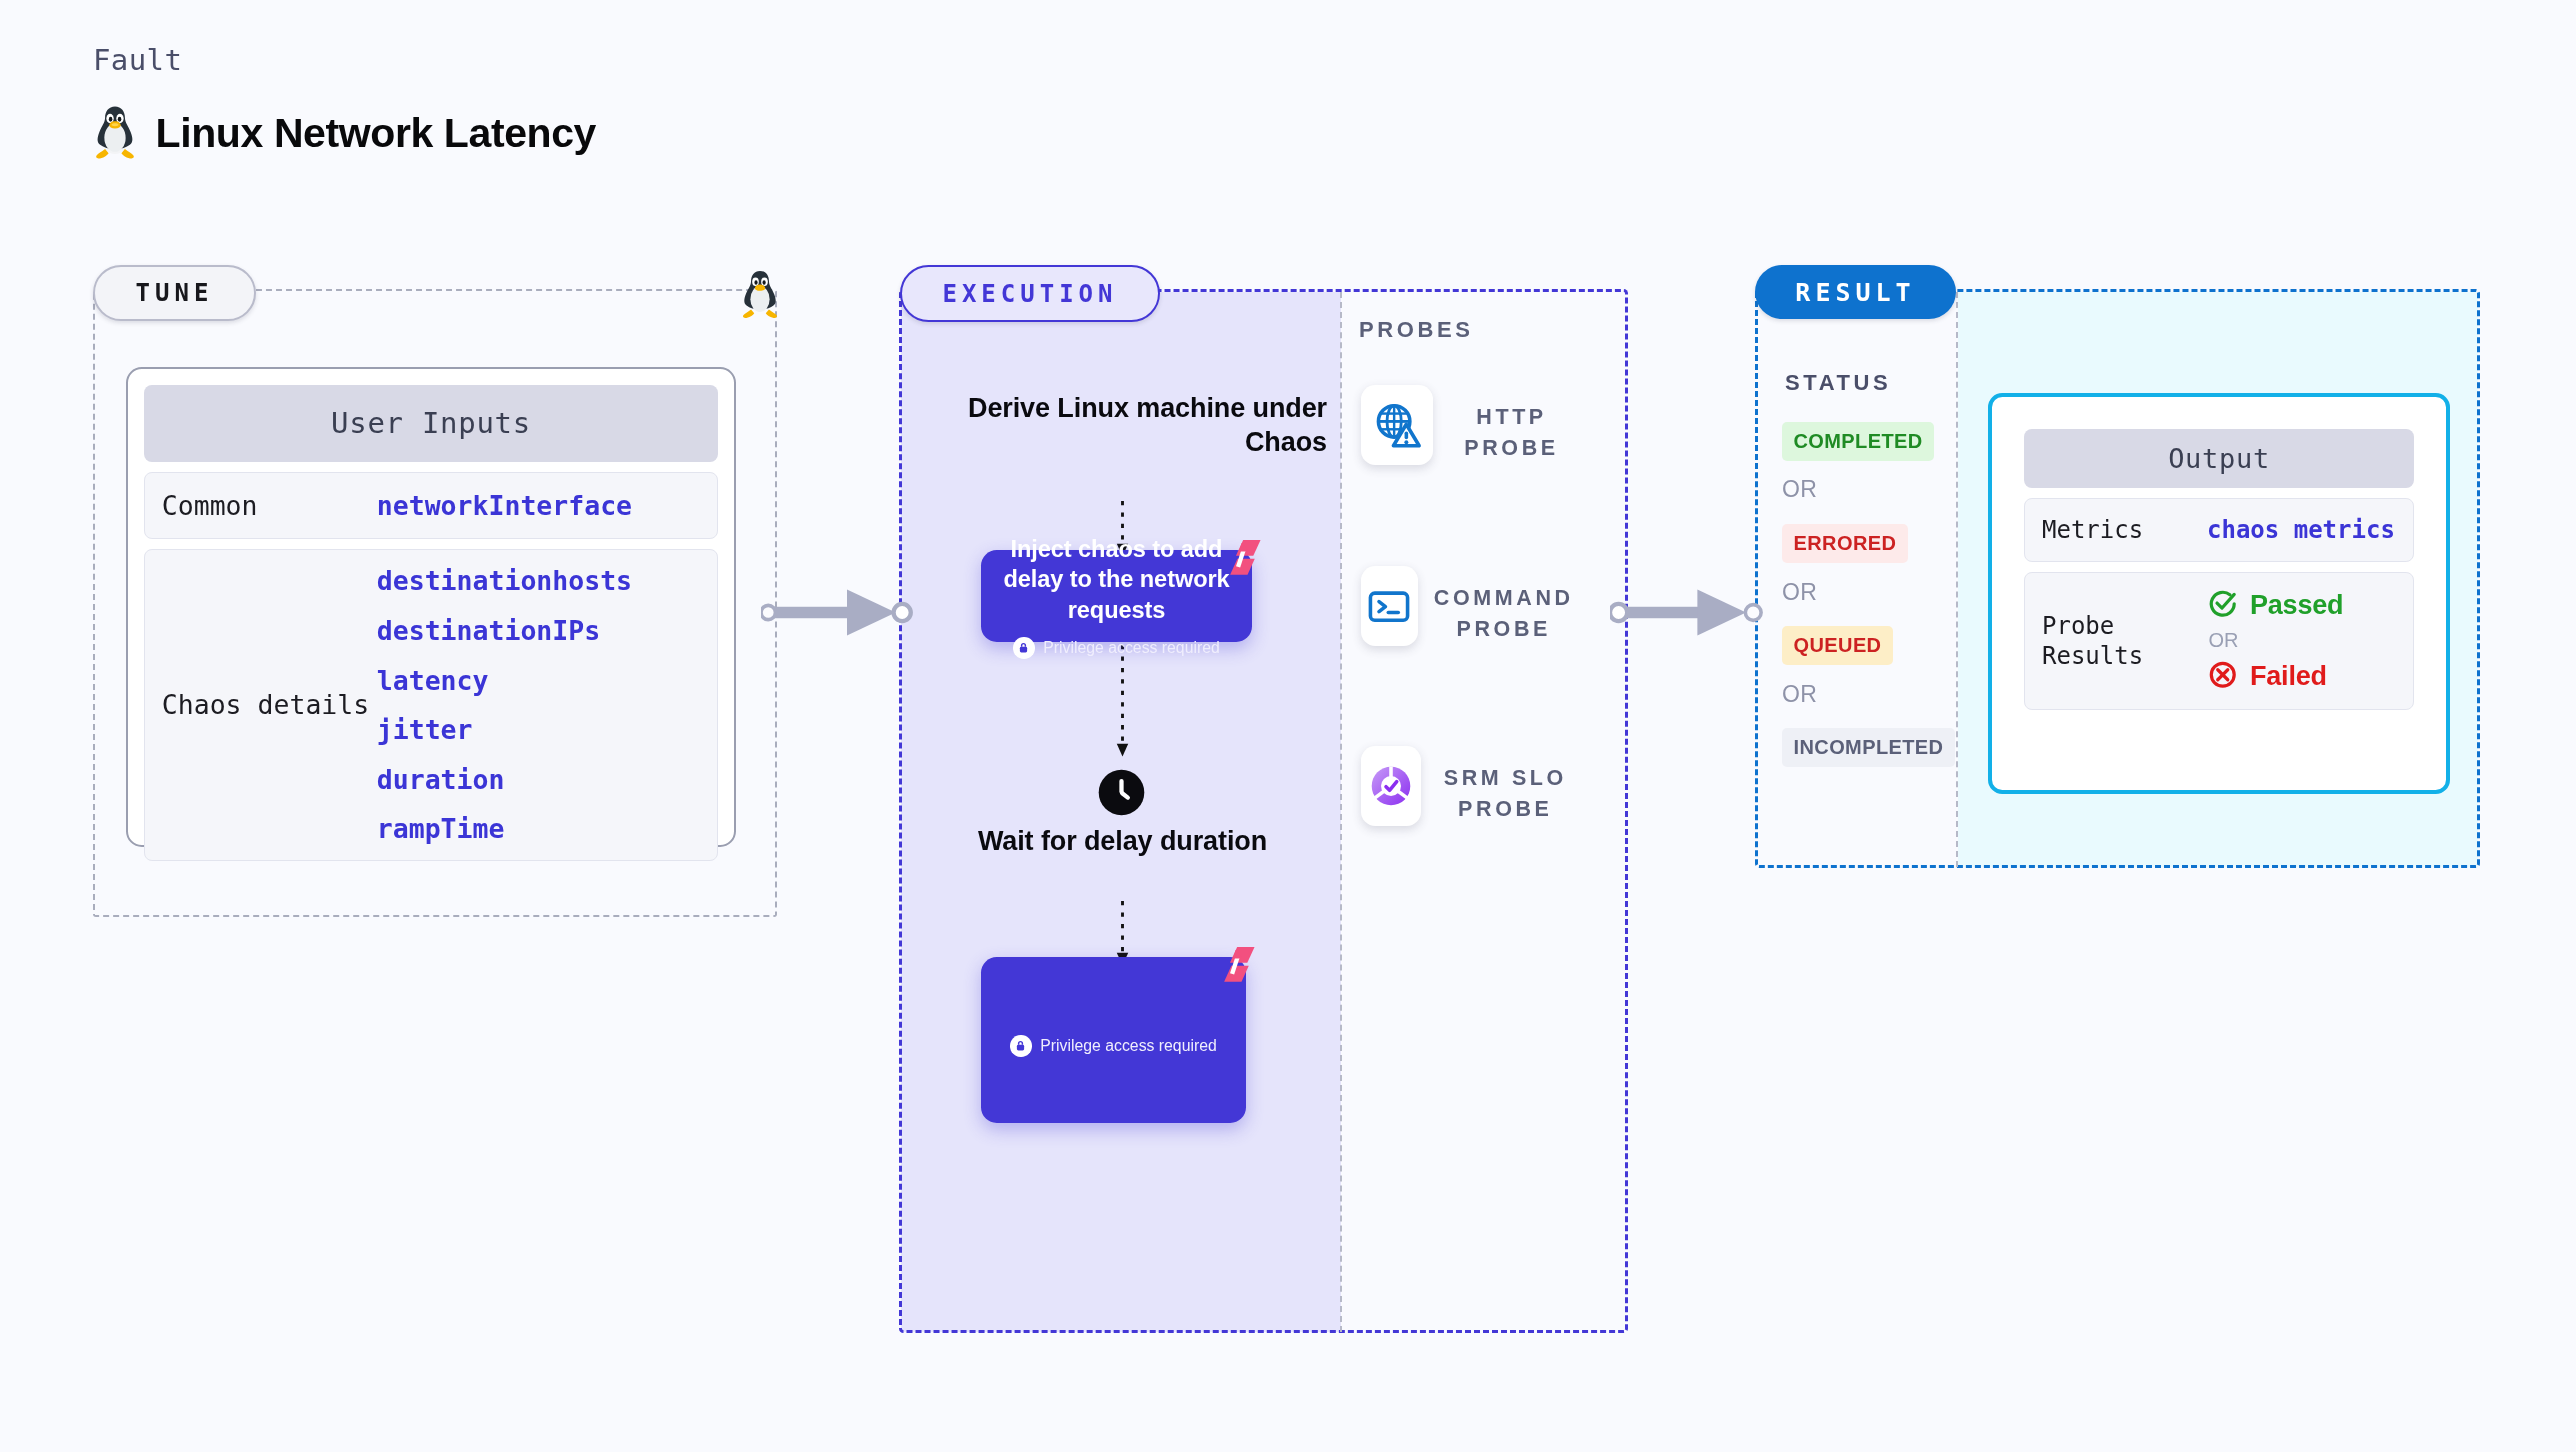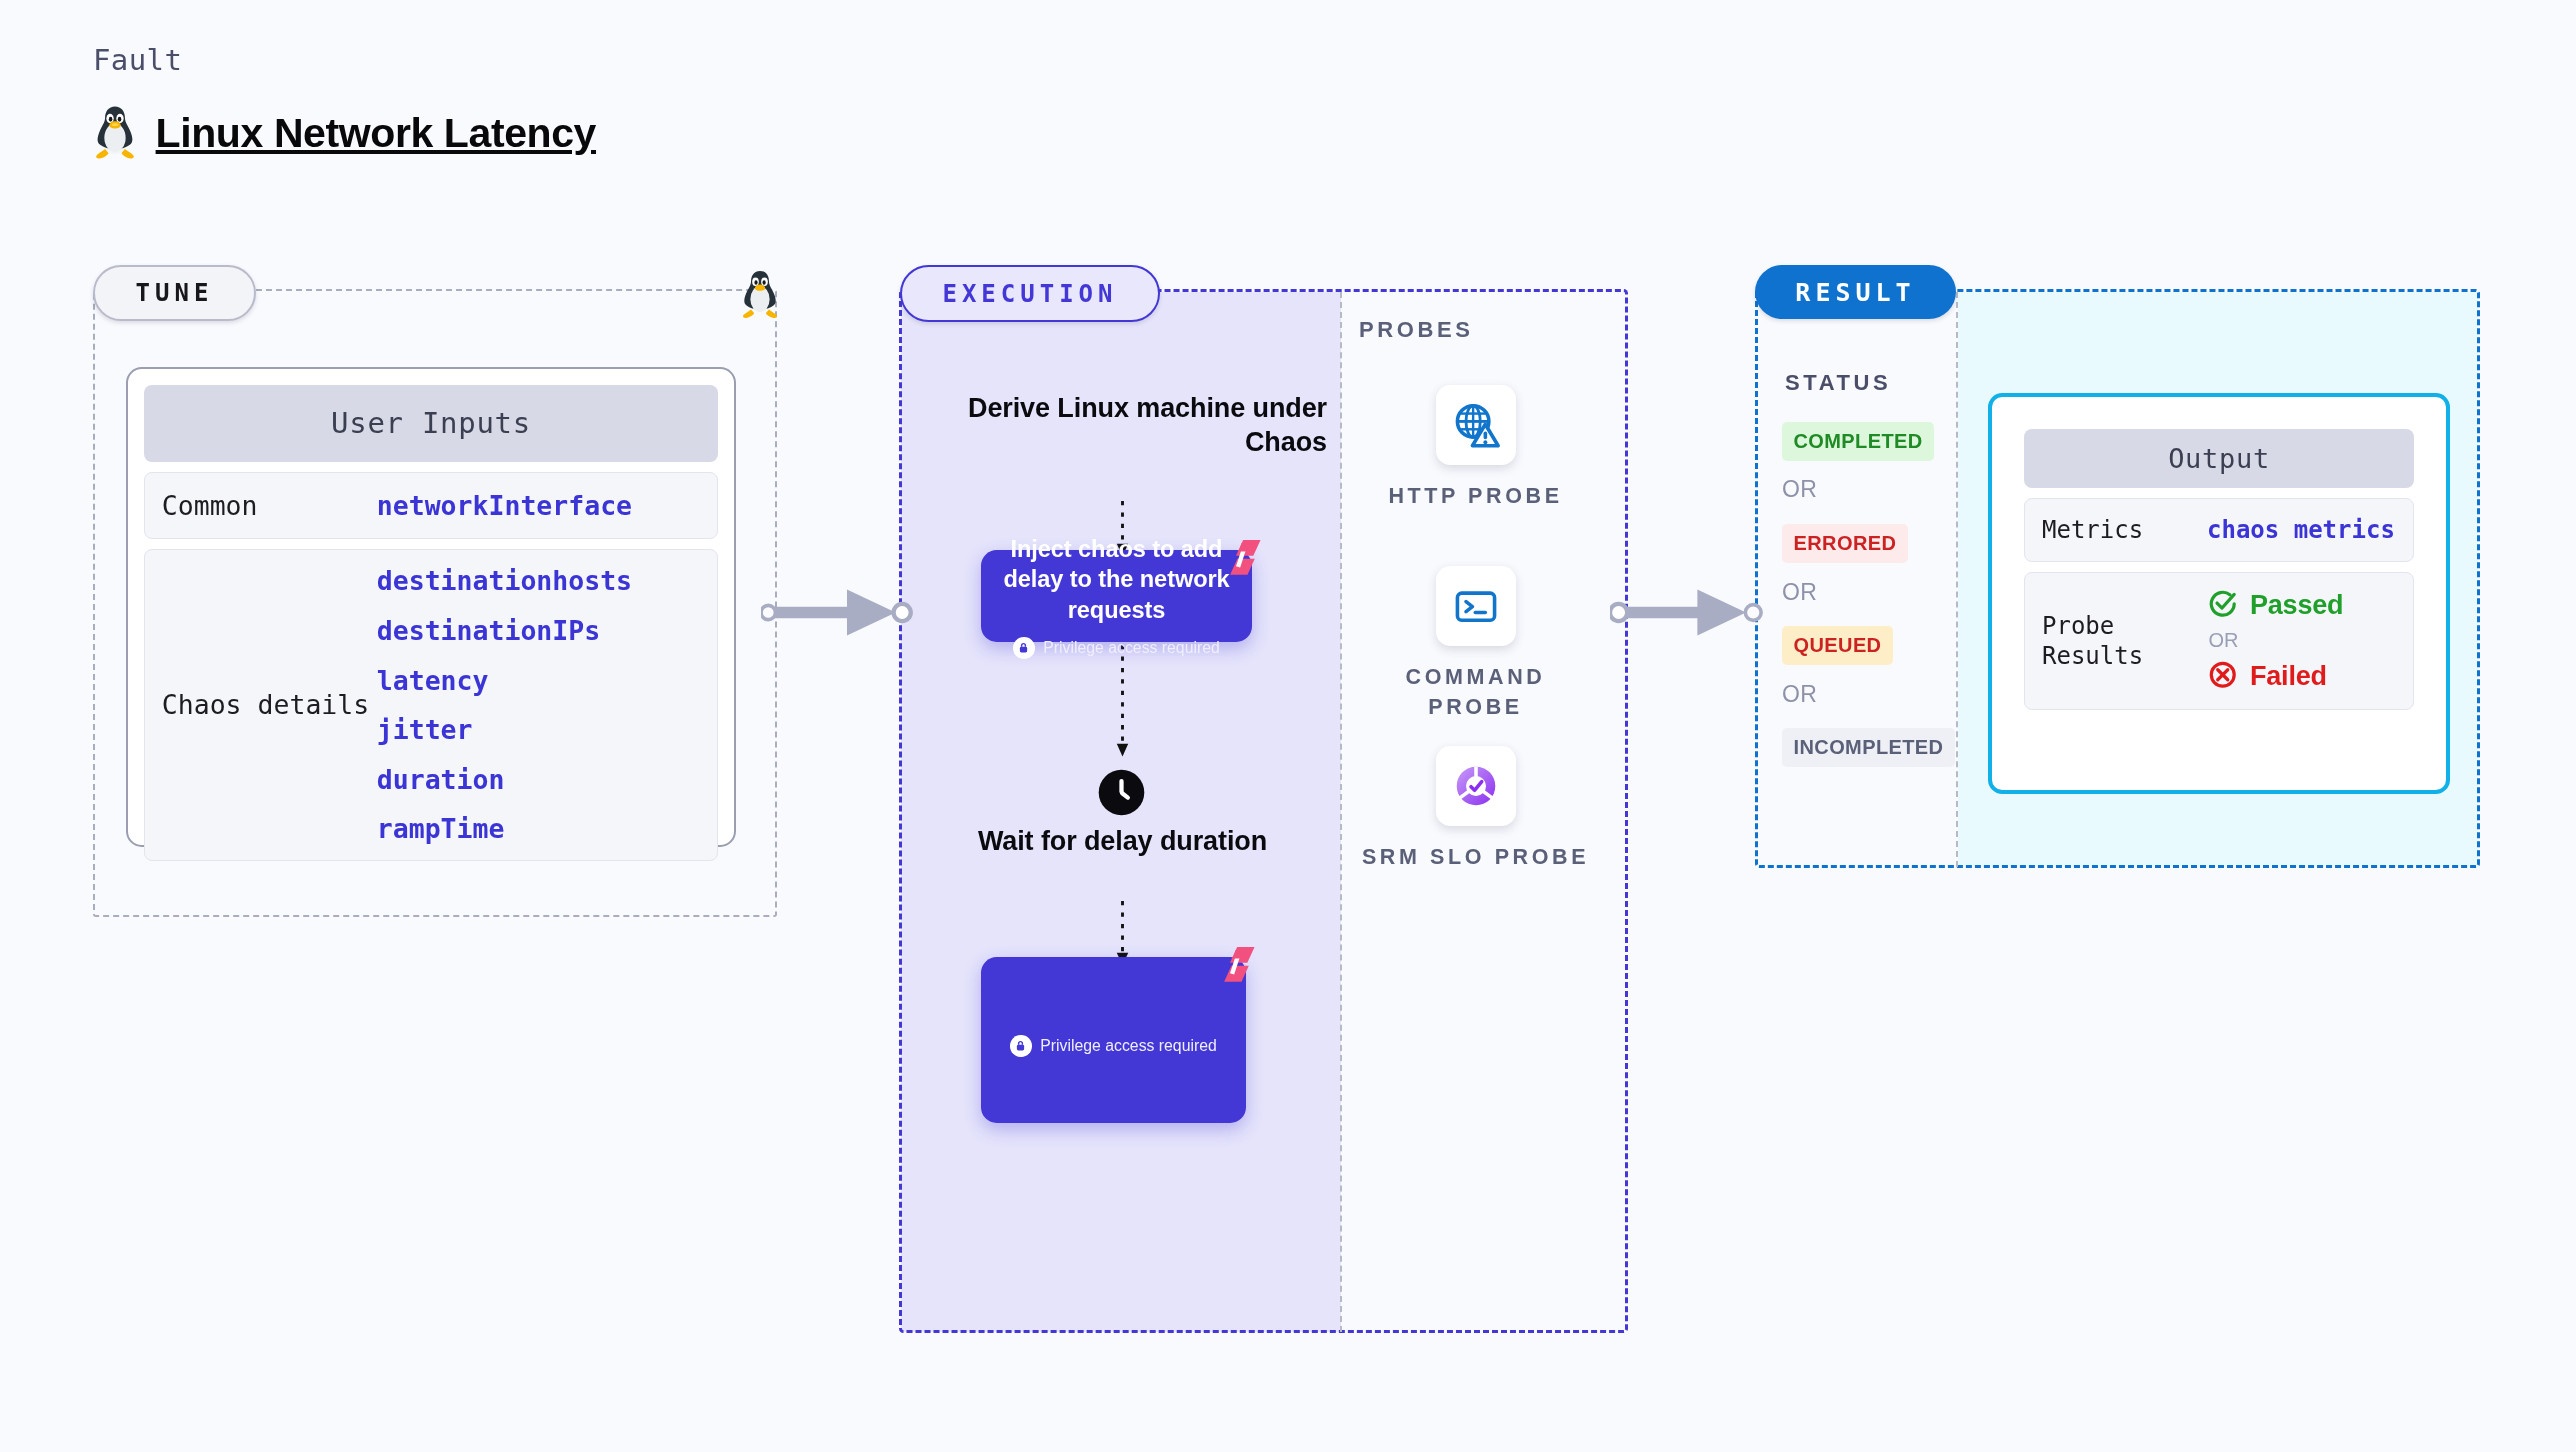--- a/index.html
+++ b/index.html
@@ -10,21 +10,21 @@
     -webkit-font-smoothing:antialiased;
   }
 
   
   #header{position:absolute;left:93px;top:43px;width:860px;}
   #fault-label{
     font-family:"DejaVu Sans Mono","Liberation Mono",monospace;
     font-size:29px;color:#4a4e69;letter-spacing:0.4px;
   }
   #title-row{display:flex;align-items:center;gap:18.6px;margin-top:27px;}
-  #title-text{font-size:41px;font-weight:700;color:#09090b;letter-spacing:-0.4px;text-decoration:underline;}
+  #title-text{font-size:41px;font-weight:700;color:#09090b;letter-spacing:-0.4px;}
 
   
   .panel-badge{
     position:absolute;display:flex;align-items:center;justify-content:center;
     border-radius:72px;box-shadow:0 2.1px 4.3px rgba(60,64,90,.16);
     font-family:"DejaVu Sans Mono","Liberation Mono",monospace;
     font-weight:700;letter-spacing:5px;z-index:30;
   }
   .dashed-box{position:absolute;box-sizing:border-box;}
 
@@ -83,21 +83,21 @@
   #exec-badge{
     left:900px;top:265px;width:256px;height:53px;
     background:#e8e7fc;border:2.9px solid #4337d6;color:#4337d6;font-size:24px;z-index:30;
   }
   #probes-label{
     position:absolute;left:1359px;top:317px;z-index:10;
     font-size:22px;font-weight:700;letter-spacing:3.6px;color:#5b6079;
   }
   .probe{
     position:absolute;z-index:10;width:229px;text-align:center;left:1361px;
-    display:flex;flex-direction:column;align-items:center;
+    display:flex;align-items:center;
   }
   .probe-tile{
     width:80px;height:80px;background:#ffffff;border-radius:14.3px;
     box-shadow:0 3.6px 10px rgba(60,64,90,.16);
     display:flex;align-items:center;justify-content:center;
   }
   .probe-cap{
     margin-top:15.8px;font-size:21.5px;font-weight:700;letter-spacing:3.6px;
     color:#5b6079;line-height:1.42;
   }

